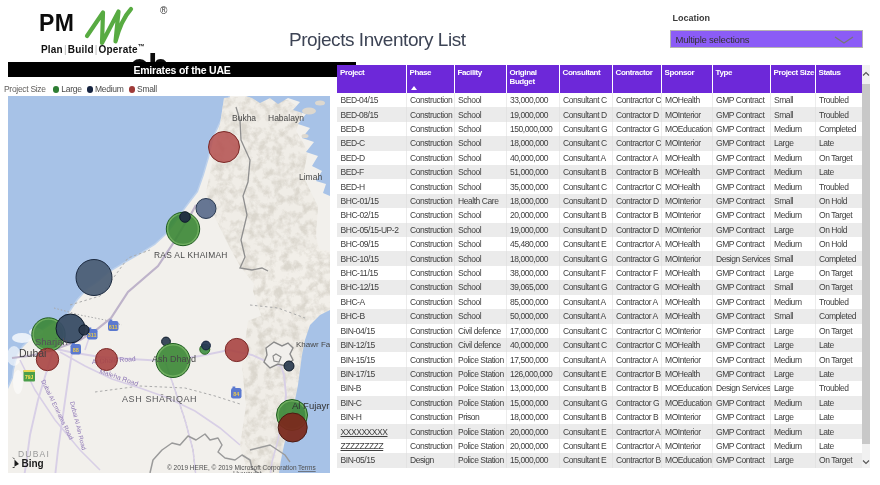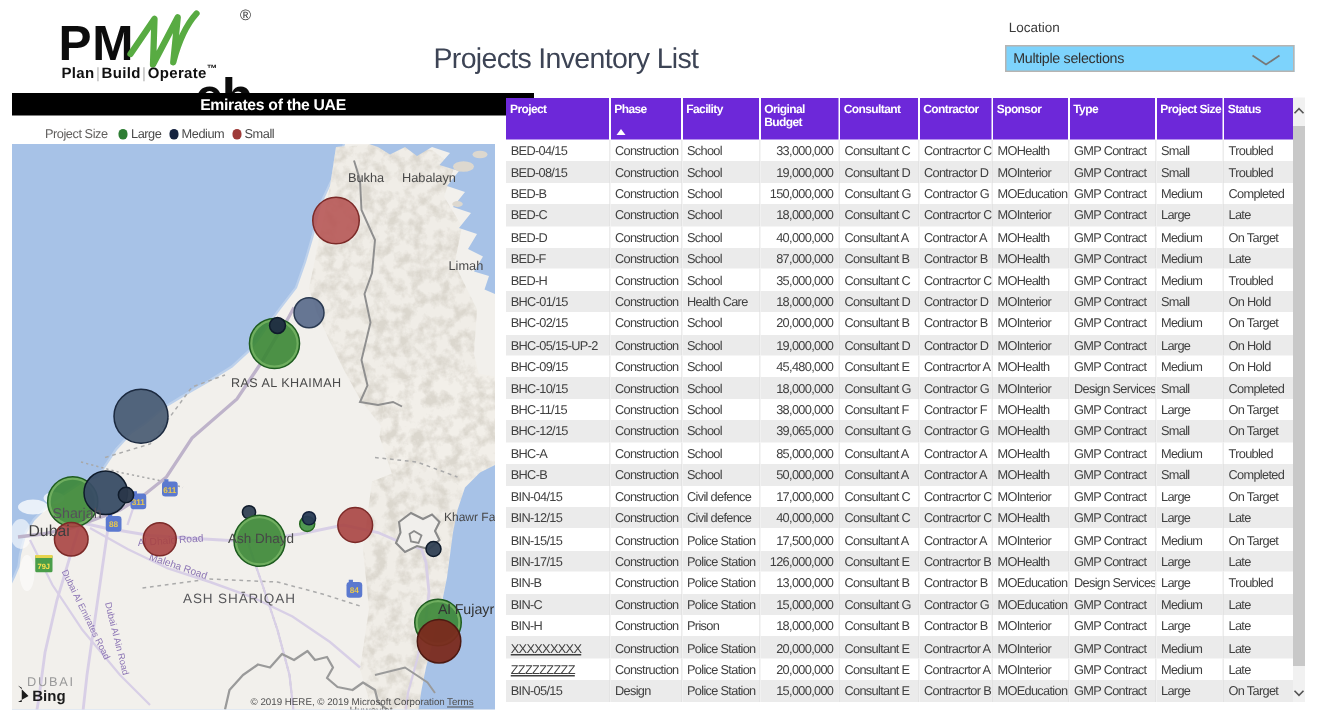--- a/index.html
+++ b/index.html
@@ -1,43 +1,43 @@
 <!DOCTYPE html>
 <html><head><meta charset="utf-8">
 <style>
 html,body{margin:0;padding:0;}
 body{width:880px;height:485px;background:#fff;font-family:"Liberation Sans",sans-serif;position:relative;overflow:hidden;}
 .abs{position:absolute;}
 
-#pm{left:39px;top:9.5px;font-weight:bold;color:#0c0c0c;font-size:33px;letter-spacing:0.5px;}
+#pm{left:39px;top:9.5px;font-weight:bold;color:#0c0c0c;font-size:23px;letter-spacing:0.5px;}
 #eb{left:130px;top:9.5px;font-weight:bold;color:#0c0c0c;font-size:34px;letter-spacing:-1px;margin-top:36px;}
 #reg{left:160px;top:5px;font-size:10px;color:#333;}
 #pbo{left:41px;top:42.5px;font-size:10px;font-weight:bold;color:#111;letter-spacing:0.2px;}
 #pbo .sep{color:#b5b5b5;font-weight:normal;padding:0 1px;}
 #pbo sup{font-size:7px;}
 
 #title{left:289px;top:29px;font-size:19px;letter-spacing:-0.45px;color:#3d4455;}
 
-#loc{left:672.5px;top:13px;font-size:9px;color:#3a3a3a;}
-#dd{left:670px;top:30px;width:191px;height:16px;border:1px solid #b6b4b2;background:#7dd3fc;}
+#loc{left:672.5px;top:13px;font-size:9px;color:#3a3a3a;font-weight:bold;}
+#dd{left:670px;top:30px;width:191px;height:16px;border:1px solid #b6b4b2;background:#8b5cf6;}
 #dd .t{position:absolute;left:4.5px;top:3px;font-size:9.5px;letter-spacing:-0.2px;color:#323130;}
 
 #mbar{left:8px;top:62px;width:348px;height:15px;background:#000;}
 #mbar .t{position:absolute;width:100%;text-align:center;top:1.5px;font-size:10.5px;letter-spacing:-0.2px;font-weight:bold;color:#fff;}
 
-#leg{left:30px;top:83.5px;font-size:8.5px;letter-spacing:-0.3px;color:#605e5c;}
+#leg{left:4px;top:83.5px;font-size:8.5px;letter-spacing:-0.3px;color:#605e5c;}
 .dot{display:inline-block;width:6.5px;height:6.5px;border-radius:50%;margin:0 2px 0 5px;vertical-align:-1px;}
 #leg .lbl{color:#4a4a4a;}
 
 #tbl{left:337px;top:65px;border-collapse:collapse;table-layout:fixed;width:525px;}
 #tbl th{background:#6d28d9;color:#fff;font-size:8px;letter-spacing:-0.4px;white-space:nowrap;overflow:hidden;font-weight:bold;text-align:left;vertical-align:top;padding:3px 0 0 3px;height:25px;border-left:1px dotted rgba(255,255,255,0.18);position:relative;}
 #tbl th:first-child{border-left:none;}
 #tbl td{font-size:8.5px;letter-spacing:-0.45px;color:#404040;padding:0 0 0 3.5px;height:14.42px;white-space:nowrap;overflow:hidden;border-left:1px solid #ececec;}
 #tbl td:first-child{border-left:none;}
-#tbl td.num{text-align:right;padding-right:3px;}
+#tbl td.num{text-align:left;padding-right:3px;}
 #tbl tr.g td{background:#ebebeb;border-left-color:#e3e3e3;}
 .u{text-decoration:underline;}
 #sortarrow{position:absolute;left:411px;top:85.5px;width:0;height:0;border-left:3.5px solid transparent;border-right:3.5px solid transparent;border-bottom:4px solid #fff;}
 
 #sbar{left:862px;top:65px;width:8px;height:403px;background:#f1f1f1;}
 #sthumb{left:862px;top:84px;width:8px;height:360px;background:#c8c8c8;}
 .chev{position:absolute;left:862px;width:8px;height:8px;color:#555;}
 </style></head>
 <body>
 <div class="abs" id="pm">PM</div>
@@ -278,21 +278,21 @@
         <td>Contractor A</td>
         <td>MOHealth</td>
         <td>GMP Contract</td>
         <td>Medium</td>
         <td>On Target</td>
       </tr>
 <tr class="g">
         <td>BED-F</td>
         <td>Construction</td>
         <td>School</td>
-        <td class="num">87,000,000</td>
+        <td class="num">51,000,000</td>
         <td>Consultant B</td>
         <td>Contractor B</td>
         <td>MOHealth</td>
         <td>GMP Contract</td>
         <td>Medium</td>
         <td>Late</td>
       </tr>
 <tr>
         <td>BED-H</td>
         <td>Construction</td>

